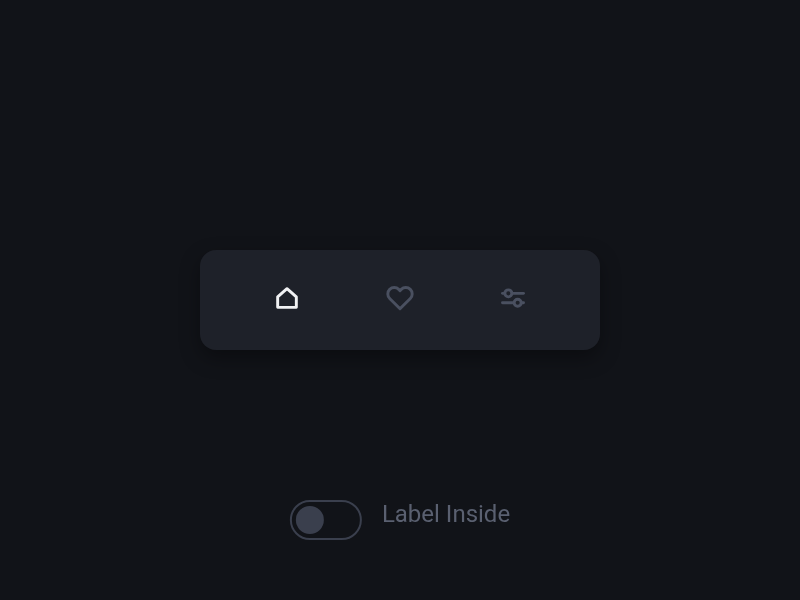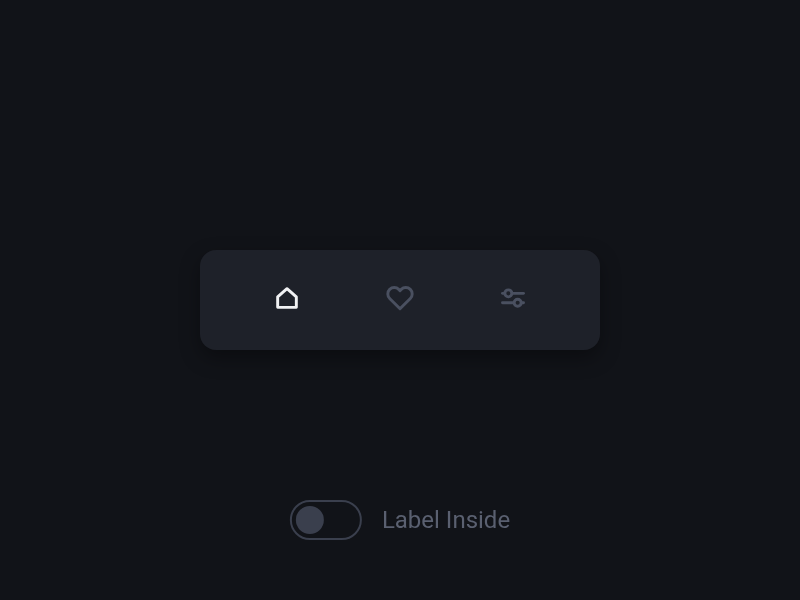--- a/index.html
+++ b/index.html
@@ -48,21 +48,20 @@
     }
     .nav-item.inactive svg {
       stroke: #4a5060;
     }
     .switch-row {
       position: absolute;
       top: 500px;
       left: 50%;
       transform: translateX(-50%);
       display: flex;
-      align-items: center;
       gap: 20px;
     }
     .switch {
       width: 72px;
       height: 40px;
       border: 2px solid #3a3f4d;
       border-radius: 20px;
       position: relative;
       cursor: pointer;
       background: transparent;

